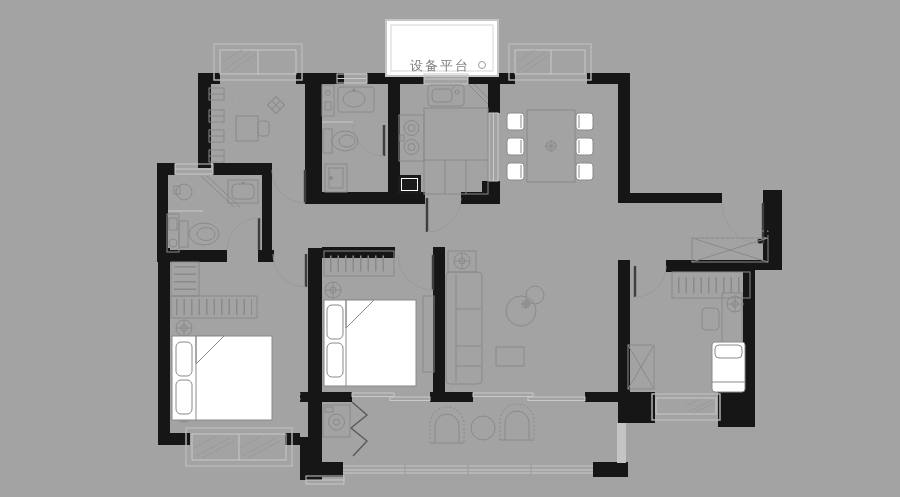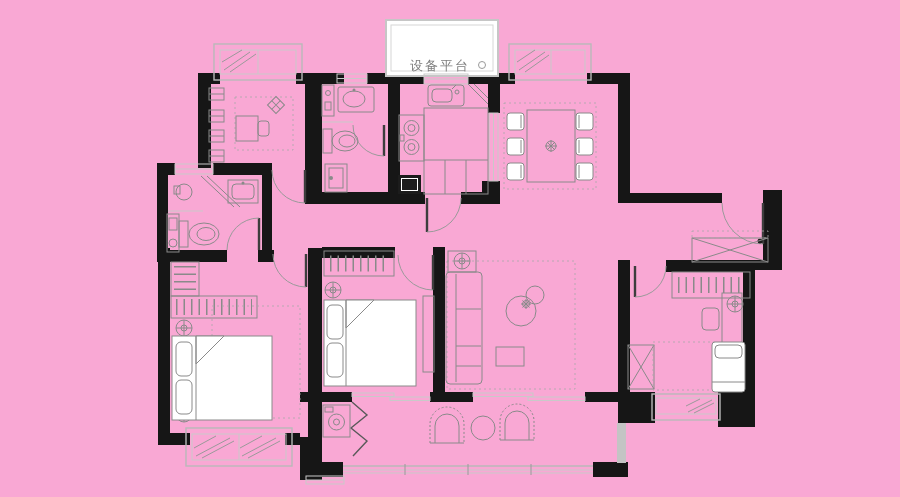--- a/index.html
+++ b/index.html
@@ -1,16 +1,16 @@
 <!DOCTYPE html>
 <html><head>
 <meta charset="utf-8">
 <style>
   html,body{margin:0;padding:0;background:#fff;}
-  .stage{width:900px;height:497px;position:relative;background:#f9a8d4;font-family:"Liberation Sans",sans-serif;}
+  .stage{width:900px;height:497px;position:relative;background:#a3a3a3;font-family:"Liberation Sans",sans-serif;}
   svg{display:block;}
   .w{fill:#161616;stroke:none;}
   .furn{fill:none;stroke:#8a8a8a;stroke-width:1;}
   .furn2{fill:#fff;stroke:#8a8a8a;stroke-width:1;}
   .lt{fill:none;stroke:#b9b9b9;stroke-width:1.4;}
   .lt2{fill:none;stroke:#c9c9c9;stroke-width:1;}
   .dash{fill:none;stroke:#a8a8a8;stroke-width:0.8;stroke-dasharray:2 3;}
   .arc{fill:none;stroke:#9a9a9a;stroke-width:1;}
   .leaf{stroke:#3d3d3d;stroke-width:2.4;}
   .tick{stroke:#8a8a8a;stroke-dasharray:1.5 6;}

